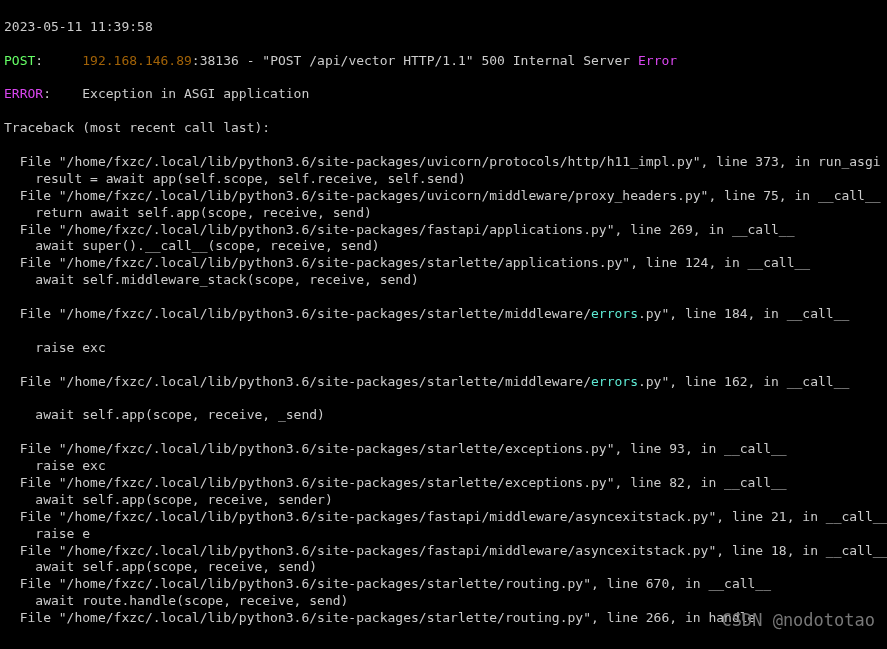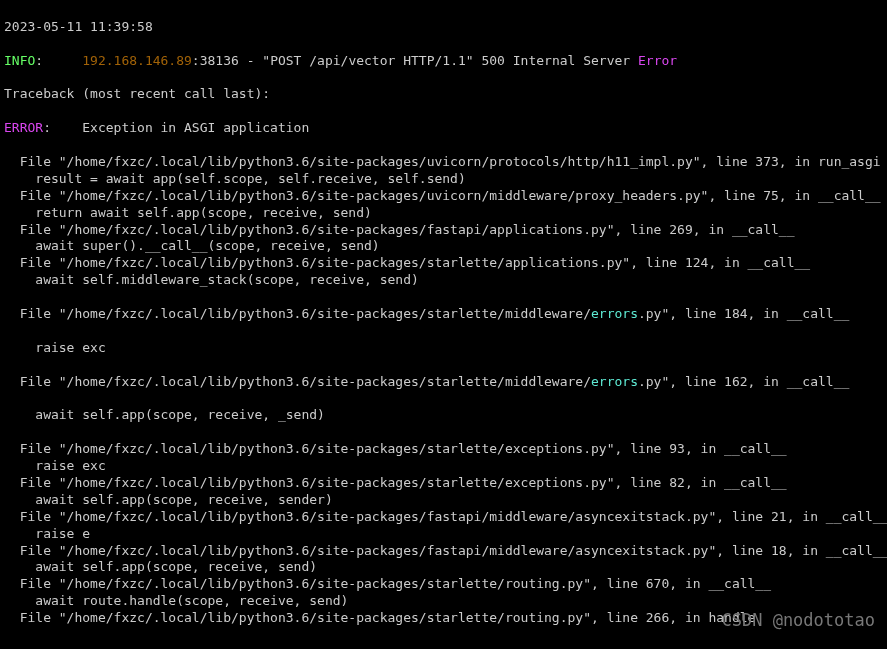--- a/index.html
+++ b/index.html
@@ -9,23 +9,23 @@
   .cyan{color:#a16207}
   .red{color:#d946ef}
   .orange{color:#5eead4}
   .watermark{position:absolute;right:12px;bottom:18px;color:#777;font-size:17px}
 </style>
 </head>
 <body>
 
 <div class="term">
 <span class="ln">2023-05-11 11:39:58</span>
-<span class="ln"><span class="green">INFO</span><span>:     </span><span class="cyan">192.168.146.89</span><span>:38136 - "POST /api/vector HTTP/1.1" 500 Internal Server </span><span class="red">Error</span></span>
+<span class="ln"><span class="green">POST</span><span>:     </span><span class="cyan">192.168.146.89</span><span>:38136 - "POST /api/vector HTTP/1.1" 500 Internal Server </span><span class="red">Error</span></span>
+<span class="ln"><span class="red">ERROR</span><span>:    </span><span>Exception in ASGI application</span></span>
 <span class="ln">Traceback (most recent call last):</span>
-<span class="ln"><span class="red">ERROR</span><span>:    </span><span>Exception in ASGI application</span></span>
 <div id="frames1"><span class="ln">  File "/home/fxzc/.local/lib/python3.6/site-packages/uvicorn/protocols/http/h11_impl.py", line 373, in run_asgi</span><span class="ln">    result = await app(self.scope, self.receive, self.send)</span><span class="ln">  File "/home/fxzc/.local/lib/python3.6/site-packages/uvicorn/middleware/proxy_headers.py", line 75, in __call__</span><span class="ln">    return await self.app(scope, receive, send)</span><span class="ln">  File "/home/fxzc/.local/lib/python3.6/site-packages/fastapi/applications.py", line 269, in __call__</span><span class="ln">    await super().__call__(scope, receive, send)</span><span class="ln">  File "/home/fxzc/.local/lib/python3.6/site-packages/starlette/applications.py", line 124, in __call__</span><span class="ln">    await self.middleware_stack(scope, receive, send)</span></div>
 <span class="ln"><span>  File "/home/fxzc/.local/lib/python3.6/site-packages/starlette/middleware/</span><span class="orange">errors</span><span>.py", line 184, in __call__</span></span>
 <span class="ln">    raise exc</span>
 <span class="ln"><span>  File "/home/fxzc/.local/lib/python3.6/site-packages/starlette/middleware/</span><span class="orange">errors</span><span>.py", line 162, in __call__</span></span>
 <span class="ln">    await self.app(scope, receive, _send)</span>
 <div id="frames2"><span class="ln">  File "/home/fxzc/.local/lib/python3.6/site-packages/starlette/exceptions.py", line 93, in __call__</span><span class="ln">    raise exc</span><span class="ln">  File "/home/fxzc/.local/lib/python3.6/site-packages/starlette/exceptions.py", line 82, in __call__</span><span class="ln">    await self.app(scope, receive, sender)</span><span class="ln">  File "/home/fxzc/.local/lib/python3.6/site-packages/fastapi/middleware/asyncexitstack.py", line 21, in __call__</span><span class="ln">    raise e</span><span class="ln">  File "/home/fxzc/.local/lib/python3.6/site-packages/fastapi/middleware/asyncexitstack.py", line 18, in __call__</span><span class="ln">    await self.app(scope, receive, send)</span><span class="ln">  File "/home/fxzc/.local/lib/python3.6/site-packages/starlette/routing.py", line 670, in __call__</span><span class="ln">    await route.handle(scope, receive, send)</span><span class="ln">  File "/home/fxzc/.local/lib/python3.6/site-packages/starlette/routing.py", line 266, in handle</span></div>
 
 
 
 

